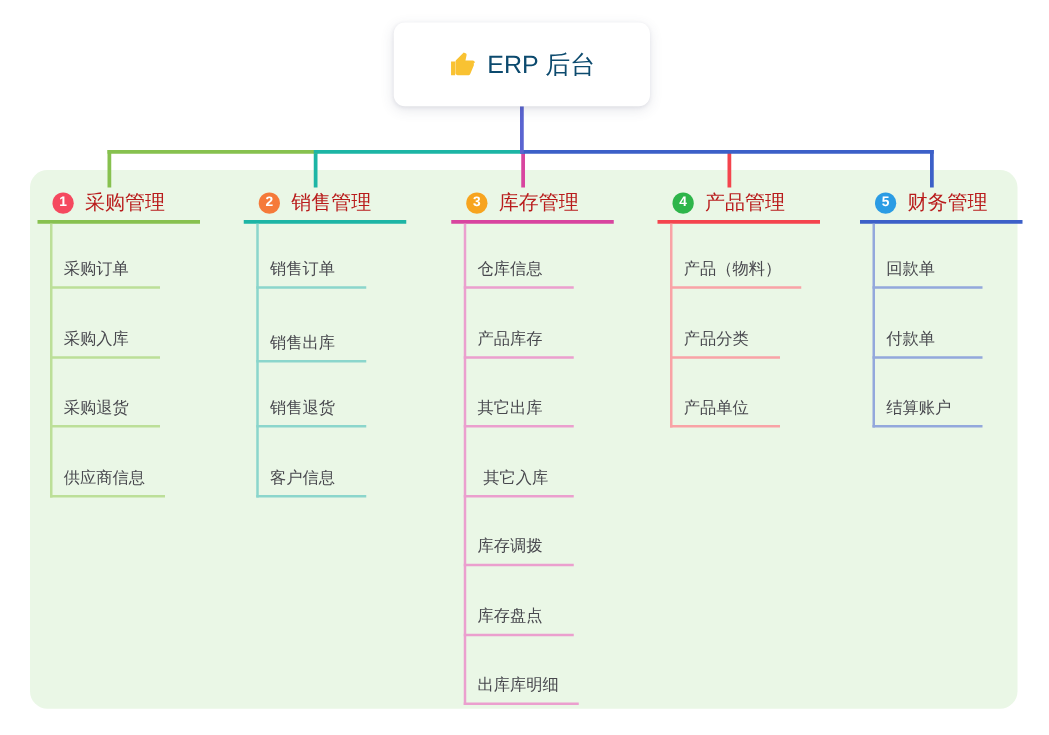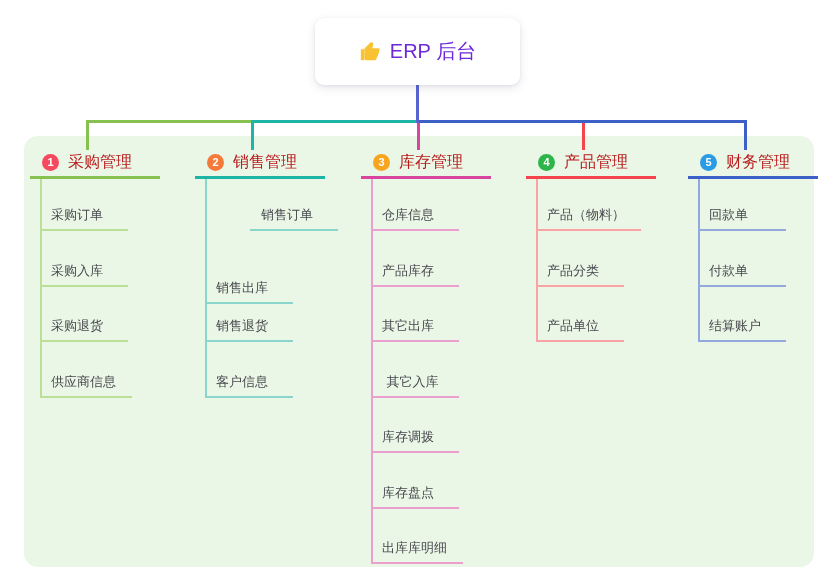--- a/index.html
+++ b/index.html
@@ -10,21 +10,21 @@
   }
   #panel{
     position:absolute;left:24px;top:136px;width:790px;height:431px;
     background:#eaf7e6;border-radius:14px;
   }
   #root-card{
     position:absolute;left:315px;top:18px;width:205px;height:67px;
     background:#ffffff;border-radius:9px;
     box-shadow:0 3px 10px rgba(60,70,100,0.13), 0 1px 3px rgba(60,70,100,0.08);
     display:flex;align-items:center;justify-content:center;gap:9px;
-    font-size:20px;color:#6d28d9;font-weight:500;cursor:pointer;
+    font-size:20px;color:#0c4a6e;font-weight:500;cursor:pointer;
   }
   .line{position:absolute;}
   .branch-header{
     position:absolute;height:28px;box-sizing:content-box;
     display:flex;align-items:center;padding-left:12px;cursor:pointer;
   }
   .badge{
     width:17px;height:17px;border-radius:50%;flex:0 0 17px;
     display:flex;align-items:center;justify-content:center;
     color:#ffffff;font-size:11px;font-weight:bold;line-height:1;
@@ -76,24 +76,24 @@
         <span>采购退货</span>
       </div>
       <div class="child-node" style="left: 40px; top: 368px; border-bottom: 2px solid rgb(188, 223, 152); justify-content: center;">
         <span>供应商信息</span>
       </div>
       <div class="branch-header" style="left: 195px; top: 148px; width: 118px; border-bottom: 3px solid rgb(29, 181, 165);">
         <div class="badge" style="background: rgb(245, 122, 58);">2</div>
         <span class="branch-label">销售管理</span>
       </div>
       <div style="position: absolute; left: 205px; top: 179px; width: 2px; height: 219px; background: rgb(139, 214, 204);"></div>
-      <div class="child-node" style="left: 205px; top: 201px; border-bottom: 2px solid rgb(139, 214, 204); margin-left: 45px;">
+      <div class="child-node" style="left: 205px; top: 201px; border-bottom: 2px solid rgb(139, 214, 204);">
         <span>销售订单</span>
       </div>
-      <div class="child-node" style="left: 205px; top: 274px; border-bottom: 2px solid rgb(139, 214, 204);">
+      <div class="child-node" style="left: 205px; top: 260px; border-bottom: 2px solid rgb(139, 214, 204);">
         <span>销售出库</span>
       </div>
       <div class="child-node" style="left: 205px; top: 312px; border-bottom: 2px solid rgb(139, 214, 204);">
         <span>销售退货</span>
       </div>
       <div class="child-node" style="left: 205px; top: 368px; border-bottom: 2px solid rgb(139, 214, 204);">
         <span>客户信息</span>
       </div>
       <div class="branch-header" style="left: 361px; top: 148px; width: 118px; border-bottom: 3px solid rgb(216, 69, 159);">
         <div class="badge" style="background: rgb(247, 164, 31);">3</div>

